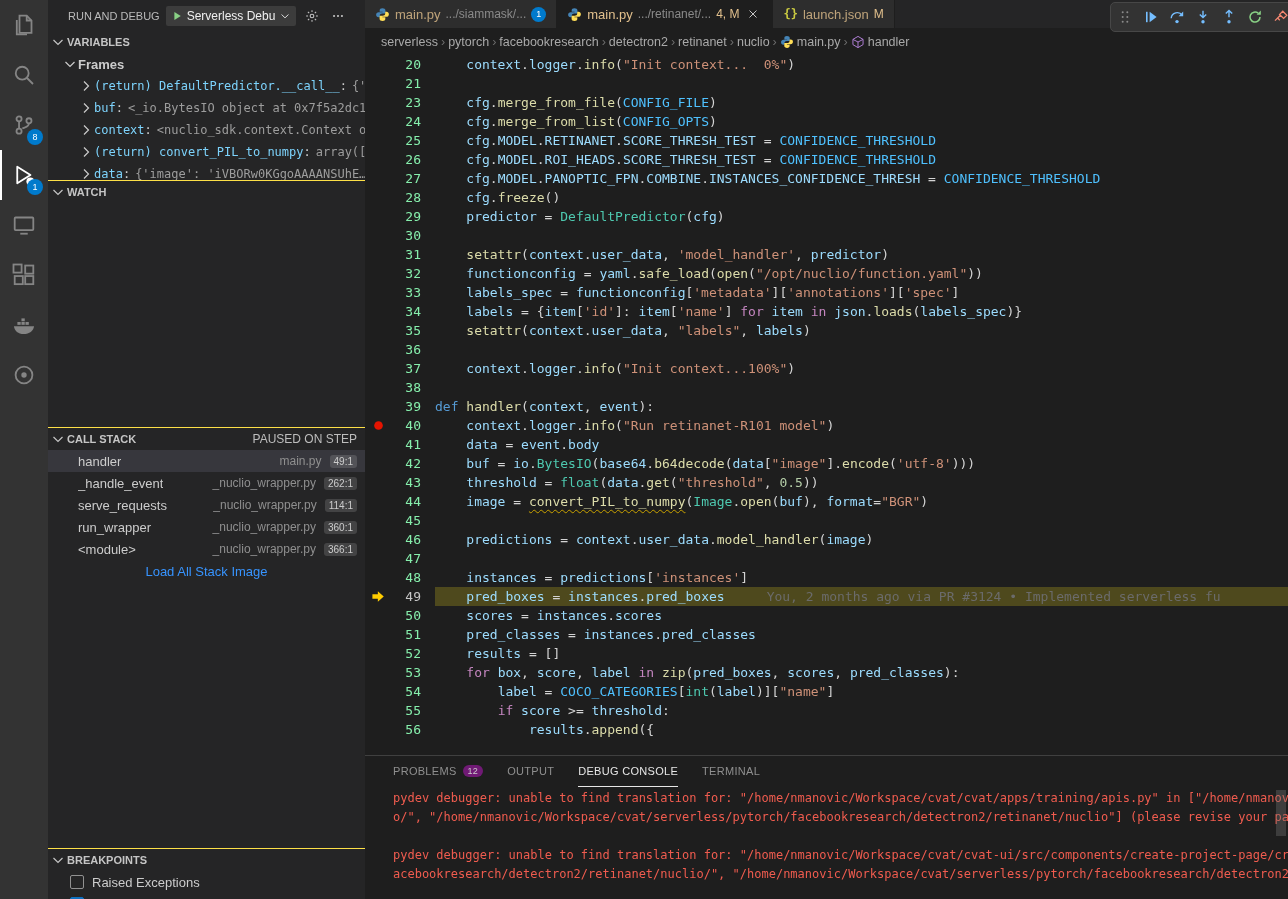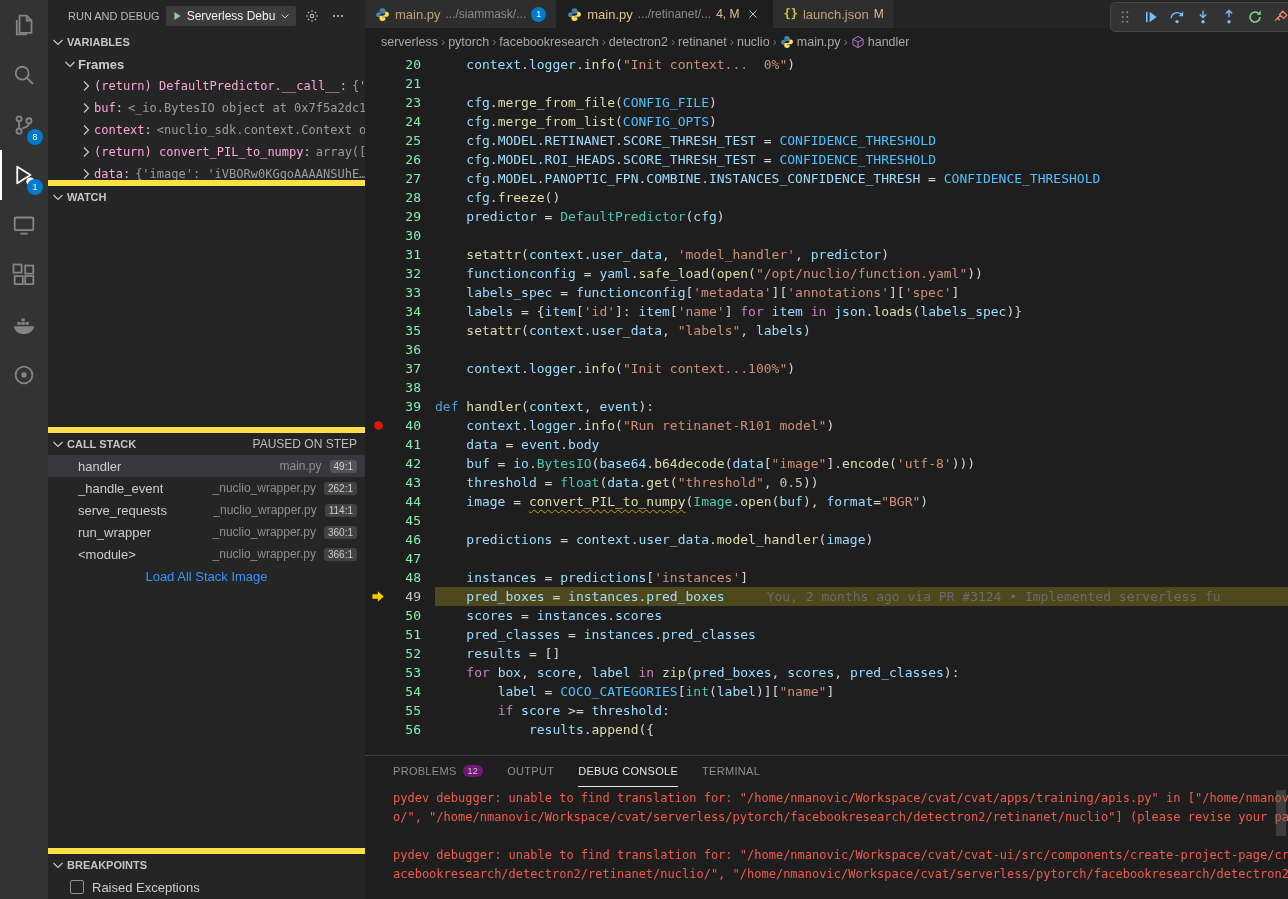--- a/index.html
+++ b/index.html
@@ -19,33 +19,33 @@
   
   .sidebar{width:317px;background:#252526;flex:none;display:flex;flex-direction:column;font-size:13px;overflow:hidden;}
   .sidebar-title{height:31px;flex:none;display:flex;align-items:center;padding:0 6px 0 20px;gap:6px;}
   .st-label{font-size:11px;color:#bbbbbb;white-space:nowrap;}
   .debug-select{height:20px;background:#3c3c3c;border-radius:2px;display:flex;align-items:center;gap:4px;padding:0 5px;font-size:12px;color:#f0f0f0;max-width:150px;cursor:pointer;justify-content:center;}
   .debug-select .lbl{overflow:hidden;white-space:nowrap;}
   .debug-select .icon svg{width:12px;height:12px;}
   .title-act{width:20px;height:20px;color:#c5c5c5;cursor:pointer;}
   .title-act svg{width:14px;height:14px;}
 
-  .pane{display:flex;flex-direction:column;overflow:hidden;border-top:6px solid #fde047;}
+  .pane{display:flex;flex-direction:column;overflow:hidden;border-top:1px solid #fde047;}
   .pane-vars{height:149px;border-top:none;}
   .pane-watch{height:247px;}
   .pane-stack{height:421px;}
   .pane-bp{flex:1;}
   .pane-header{height:22px;flex:none;display:flex;align-items:center;padding:0 8px 0 2px;font-size:11px;font-weight:700;color:#c5c5c5;cursor:pointer;gap:1px;}
   .pane-status{margin-left:auto;font-size:12px;font-weight:400;color:#bdbdbd;}
   .pane-body{flex:1;overflow:hidden;}
 
   .tree-row{height:22px;display:flex;align-items:center;white-space:nowrap;cursor:pointer;color:#cccccc;overflow:hidden;}
   .row-scope{padding-left:14px;font-weight:700;}
   .row-var{padding-left:30px;font-family:"DejaVu Sans Mono",monospace;font-size:12px;}
-  .var-name{color:#f9a8d4;}
+  .var-name{color:#7dd3fc;}
   .var-colon{color:#cccccc;}
   .var-value{color:#9d9d9d;margin-left:5px;overflow:hidden;}
 
   .frame{height:22px;display:flex;align-items:center;padding:0 8px 0 30px;cursor:pointer;white-space:nowrap;}
   .frame.selected{background:#37373d;}
   .frame-name{color:#cccccc;overflow:hidden;}
   .frame-file{margin-left:auto;color:#8f8f8f;font-size:12px;padding-left:10px;}
   .frame-badge{margin-left:8px;background:rgba(255,255,255,.14);border-radius:3px;font-size:10px;padding:1px 4px;color:#cccccc;}
   .load-frames{height:22px;display:flex;align-items:center;justify-content:center;color:var(--link,#3794ff);cursor:pointer;}
 

